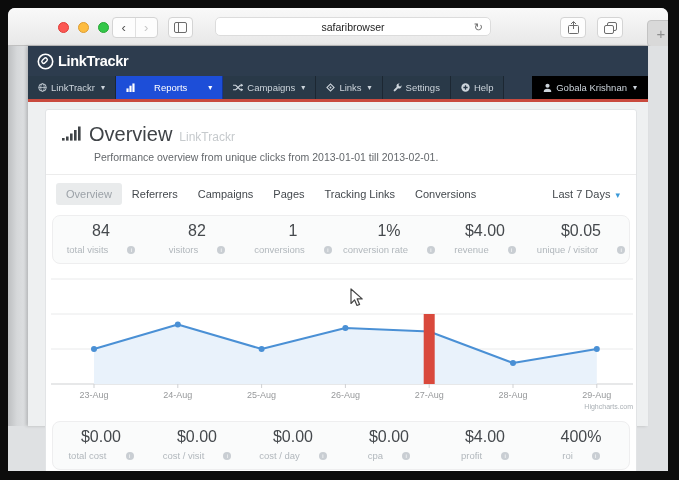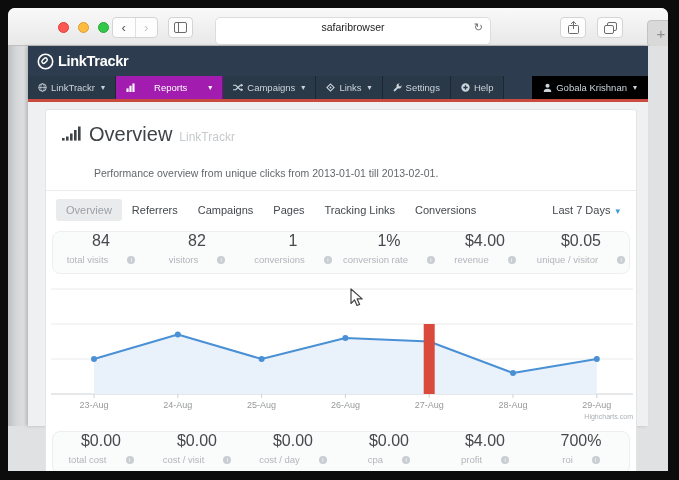--- a/index.html
+++ b/index.html
@@ -18,21 +18,21 @@
   .light.red    { background:#fc5753; border:1px solid #df3e39; }
   .light.yellow { background:#fdbc40; border:1px solid #dd9d33; }
   .light.green  { background:#33c748; border:1px solid #28a737; }
   .tb-btn { position:absolute; top:9px; height:21px; background:#fdfdfd;
             border:1px solid #d4d4d4; border-radius:4px; color:#5e5e5e;
             display:flex; align-items:center; justify-content:center; }
   .navgroup { left:104px; width:46px; padding:0; }
   .navgroup .half { flex:1; text-align:center; font-size:13px; line-height:19px; color:#555; }
   .navgroup .half.fwd { color:#c6c6c6; border-left:1px solid #e0e0e0; }
   .sidebar-btn { left:160px; width:25px; }
-  .url-bar { position:absolute; left:207px; top:9px; width:276px; height:28px;
+  .url-bar { position:absolute; left:207px; top:9px; width:276px; height:19px;
              background:#fff; border:1px solid #dcdcdc; border-radius:5px;
              font-size:10.5px; color:#222; text-align:center; line-height:19px; }
   .reload { position:absolute; right:7px; top:0; font-size:11px; color:#6b6b6b; cursor:default; }
   .share-btn { left:552px; width:26px; }
   .tabs-btn  { left:589px; width:26px; }
   .newtab-btn { position:absolute; right:-7px; top:12px; width:28px; height:27px;
                 background:#d9d9d9; border:1px solid #c3c3c3; border-radius:4px;
                 color:#8f8f8f; font-size:15px; line-height:25px; text-align:center; }
 
   
@@ -43,43 +43,43 @@
 
   
   .site-header { height:30px; background:#2d3c4e; display:flex; align-items:center;
                  padding-left:9px; gap:4px; }
   .brand { color:#fff; font-size:14.5px; font-weight:bold; letter-spacing:-.3px; }
   .site-nav { height:23px; background:#2d3c4e; display:flex; font-size:9.5px;
               color:#ccd4db; }
   .nav-item { display:flex; align-items:center; gap:4px; padding:0 10px;
               background:#293948; border-right:1px solid rgba(0,0,0,.3); cursor:default; }
   .nav-item .nicon { font-size:9px; line-height:1; display:inline-flex; }
-  .nav-item.active { background:#a21caf; color:#fff;gap:19px; }
+  .nav-item.active { background:#1d4ed8; color:#fff;gap:19px; }
   .nav-item.user { margin-left:auto; background:#000000; border-left:1px solid rgba(0,0,0,.3); }
   .caret { font-size:8px; margin-left:2px; }
   .red-rule { height:3px; background:#c94a3e; }
 
   
   .page-body { padding-top:7px; height:100%; }
   .card { margin:0 11px 0 17px; background:#fff; border:1px solid #e2e4e6;
           border-radius:3px; height:420px; }
   .card-head { padding:13px 16px 11px; border-bottom:1px solid #ececec; }
   .title-row { display:flex; align-items:baseline; gap:7px; }
   .page-title { font-size:20px; color:#3f4347; }
   .title-suffix { font-size:12px; color:#c6cacd; }
-  .subtitle { font-size:10.5px; color:#63676b; margin-top:21px;padding-left:32px; }
+  .subtitle { font-size:10.5px; color:#63676b; margin-top:5px;padding-left:32px; }
 
   .tabs-row { display:flex; align-items:center; padding:8px 16px 8px 10px; }
   .tab { font-size:11px; color:#43484d; padding:5px 10px; border-radius:3px; cursor:default; }
   .tab.active { background:#e9ebec; color:#9ca2a8; }
   .range { margin-left:auto; font-size:11px; color:#43484d; cursor:default;text-align:center; }
   .range .caret { color:#3a99d8; font-size:9px; }
 
   .stats-panel { margin:2px 6px; background:#fafbfb; border:1px solid #eeeeef;
-                 border-radius:8px; display:flex; padding:0 0 8px; }
+                 border-radius:8px; display:flex; padding:6px 0 8px; }
   .stat { flex:1; text-align:center; }
   .stat-value { font-size:16px; color:#45494d; }
   .stat-label { font-size:9.5px; color:#b1b7bc; margin-top:4px;
                 display:flex; align-items:center; justify-content:center; gap:19px; }
   .info-dot { width:8px; height:8px; border-radius:50%; background:#c9ced3;
               color:#fff; font-size:6px; line-height:8px; text-align:center;
               display:inline-block; font-style:normal; }
 
   .chart-wrap { position:relative; height:152px; margin:3px 1px 0; }
 
@@ -353,21 +353,21 @@
                 </div>
               </div>
               <div class="stat">
                 <div class="stat-value">$4.00</div>
                 <div class="stat-label">
                   <span>profit</span>
                   <i class="info-dot">i</i>
                 </div>
               </div>
               <div class="stat">
-                <div class="stat-value">700%</div>
+                <div class="stat-value">400%</div>
                 <div class="stat-label">
                   <span>roi</span>
                   <i class="info-dot">i</i>
                 </div>
               </div>
             </div>
 
         </div>
       </div>
     </div>

